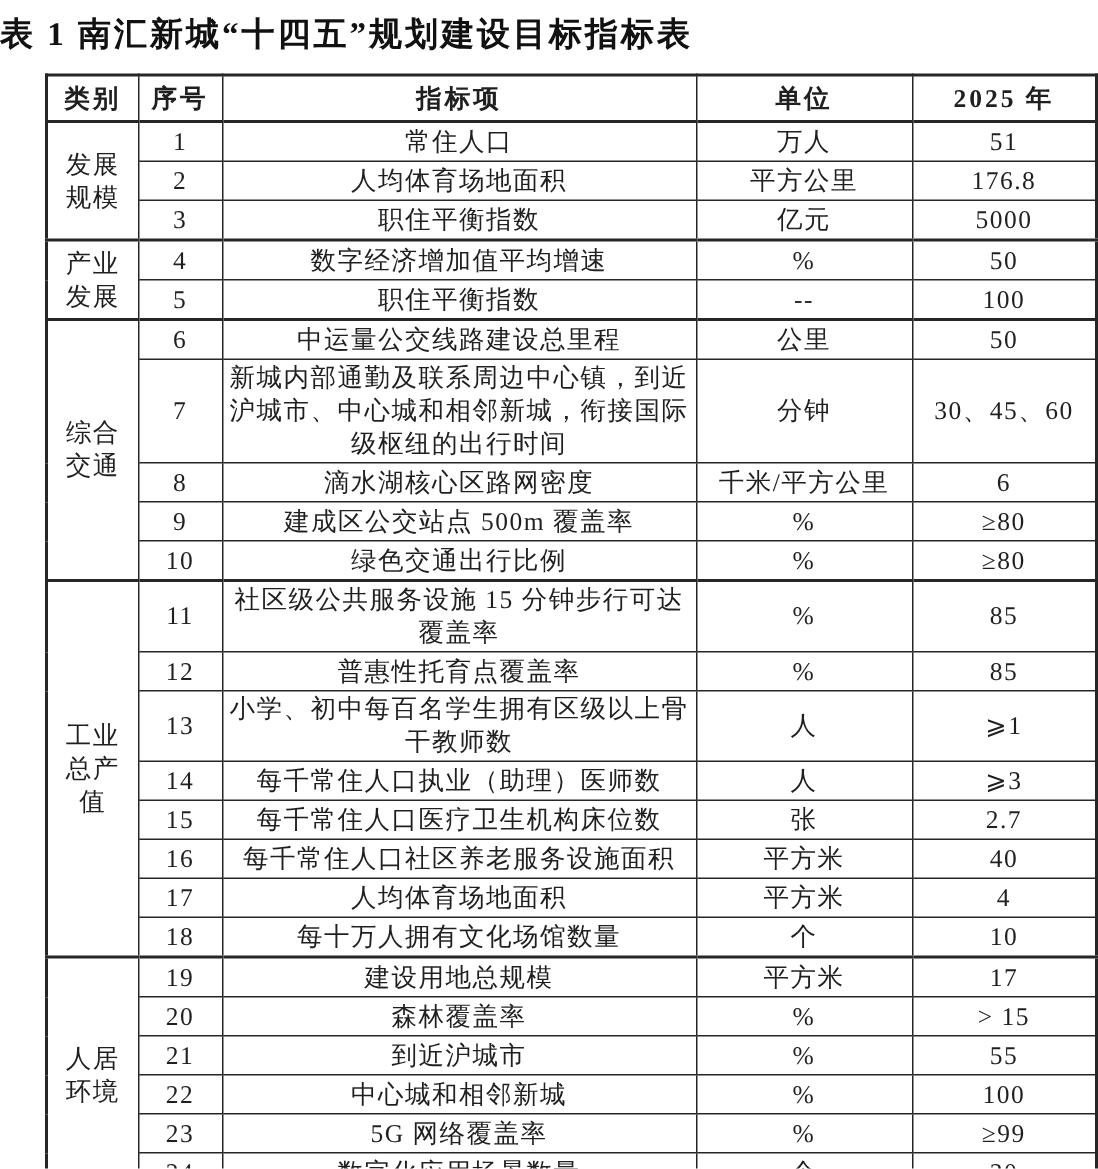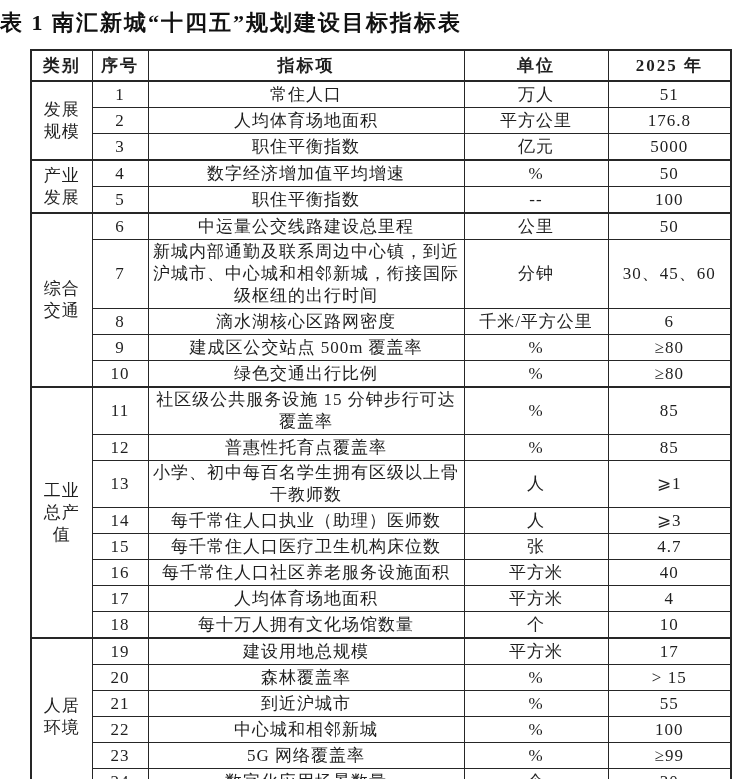--- a/index.html
+++ b/index.html
@@ -174,21 +174,21 @@
         <tr>
           <td class="num">14</td>
           <td class="ind">每千常住人口执业（助理）医师数</td>
           <td class="unit">人</td>
           <td class="val">⩾3</td>
         </tr>
         <tr>
           <td class="num">15</td>
           <td class="ind">每千常住人口医疗卫生机构床位数</td>
           <td class="unit">张</td>
-          <td class="val">4.7</td>
+          <td class="val">2.7</td>
         </tr>
         <tr>
           <td class="num">16</td>
           <td class="ind">每千常住人口社区养老服务设施面积</td>
           <td class="unit">平方米</td>
           <td class="val">40</td>
         </tr>
         <tr>
           <td class="num">17</td>
           <td class="ind">人均体育场地面积</td>

